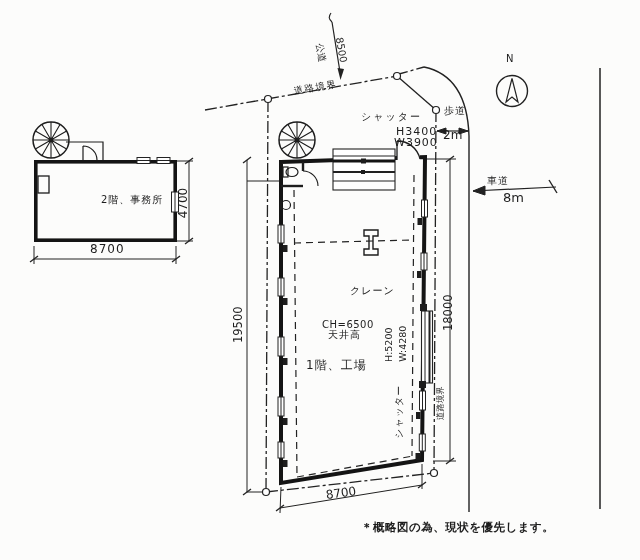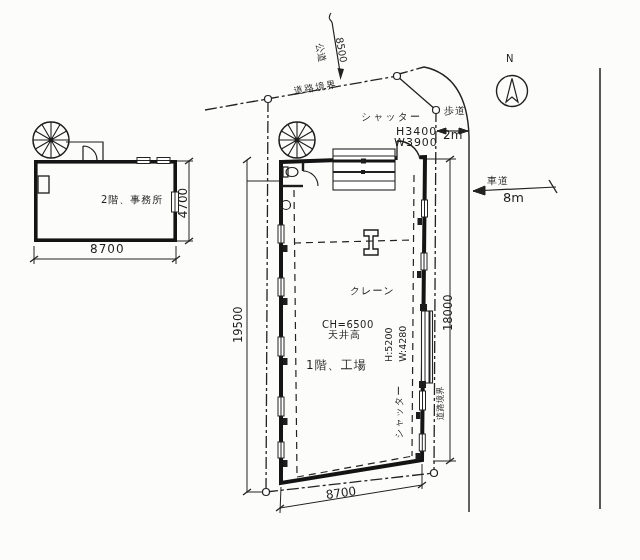--- a/index.html
+++ b/index.html
@@ -221,14 +221,15 @@
 
 <span class="lbl ctr" style="left:366px;top:340px;width:46px;font-size:9.5px;transform:rotate(-90deg);">H:5200</span>
 <span class="lbl ctr" style="left:380px;top:339px;width:46px;font-size:9.5px;transform:rotate(-90deg);">W:4280</span>
 <span class="lbl ctr" style="left:371px;top:407px;width:56px;font-size:9.5px;letter-spacing:1px;transform:rotate(-90deg);">シャッター</span>
 
 <span class="lbl ctr" style="left:215px;top:319px;width:48px;font-size:11.5px;transform:rotate(-90deg);">19500</span>
 <span class="lbl ctr" style="left:425px;top:307px;width:48px;font-size:11.5px;transform:rotate(-90deg);">18000</span>
 <span class="lbl ctr" style="left:418px;top:399px;width:44px;font-size:8.5px;transform:rotate(-90deg);">道路境界</span>
 <span class="lbl ctr" style="left:318px;top:487px;width:46px;font-size:12px;transform:rotate(-8deg);">8700</span>
 
+<span class="lbl" style="left:361px;top:522px;font-size:11.5px;font-weight:600;letter-spacing:0.5px;">＊概略図の為、現状を優先します。</span>
 
 </div>
 
 </body></html>

